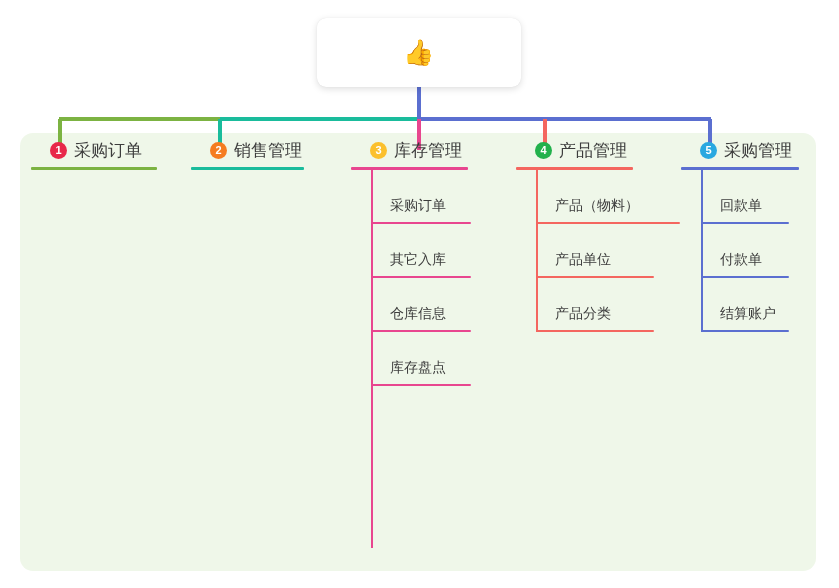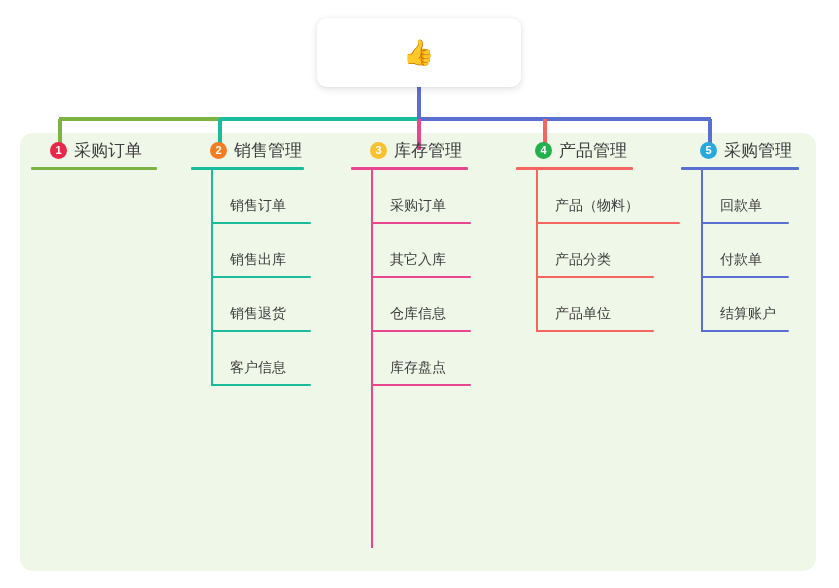--- a/index.html
+++ b/index.html
@@ -167,39 +167,20 @@
         <span class="branch-title">采购订单</span>
       </div>
       <div class="head-rule" style="background: rgb(124, 179, 66); width: 126px;"></div>
     </div>
     <div class="branch" style="left: 170px;">
       <div class="branch-head">
         <span class="badge" style="background: rgb(245, 124, 32);">2</span>
         <span class="branch-title">销售管理</span>
       </div>
       <div class="head-rule" style="background: rgb(26, 188, 156); width: 113px;"></div>
-      <div class="items">
-        <div class="spine" style="background: rgb(26, 188, 156); height: 216px;"></div>
-        <div class="item">
-          <span class="item-label">销售订单</span>
-          <div class="item-rule" style="background: rgb(26, 188, 156); width: 100px;"></div>
-        </div>
-        <div class="item">
-          <span class="item-label">销售出库</span>
-          <div class="item-rule" style="background: rgb(26, 188, 156); width: 100px;"></div>
-        </div>
-        <div class="item">
-          <span class="item-label">销售退货</span>
-          <div class="item-rule" style="background: rgb(26, 188, 156); width: 100px;"></div>
-        </div>
-        <div class="item">
-          <span class="item-label">客户信息</span>
-          <div class="item-rule" style="background: rgb(26, 188, 156); width: 100px;"></div>
-        </div>
-      </div>
     </div>
     <div class="branch" style="left: 330px;">
       <div class="branch-head">
         <span class="badge" style="background: rgb(251, 192, 45);">3</span>
         <span class="branch-title">库存管理</span>
       </div>
       <div class="head-rule" style="background: rgb(232, 70, 143); width: 117px;"></div>
       <div class="items">
         <div class="spine" style="background: rgb(232, 70, 143); height: 378px;"></div>
         <div class="item">
@@ -226,25 +207,25 @@
         <span class="branch-title">产品管理</span>
       </div>
       <div class="head-rule" style="background: rgb(244, 102, 95); width: 117px;"></div>
       <div class="items">
         <div class="spine" style="background: rgb(244, 102, 95); height: 162px;"></div>
         <div class="item">
           <span class="item-label">产品（物料）</span>
           <div class="item-rule" style="background: rgb(244, 102, 95); width: 144px;"></div>
         </div>
         <div class="item">
+          <span class="item-label">产品单位</span>
+          <div class="item-rule" style="background: rgb(244, 102, 95); width: 118px;"></div>
+        </div>
+        <div class="item">
           <span class="item-label">产品分类</span>
-          <div class="item-rule" style="background: rgb(244, 102, 95); width: 118px;"></div>
-        </div>
-        <div class="item">
-          <span class="item-label">产品单位</span>
           <div class="item-rule" style="background: rgb(244, 102, 95); width: 118px;"></div>
         </div>
       </div>
     </div>
     <div class="branch" style="left: 660px;">
       <div class="branch-head">
         <span class="badge" style="background: rgb(41, 168, 224);">5</span>
         <span class="branch-title">采购管理</span>
       </div>
       <div class="head-rule" style="background: rgb(91, 111, 208); width: 118px;"></div>

